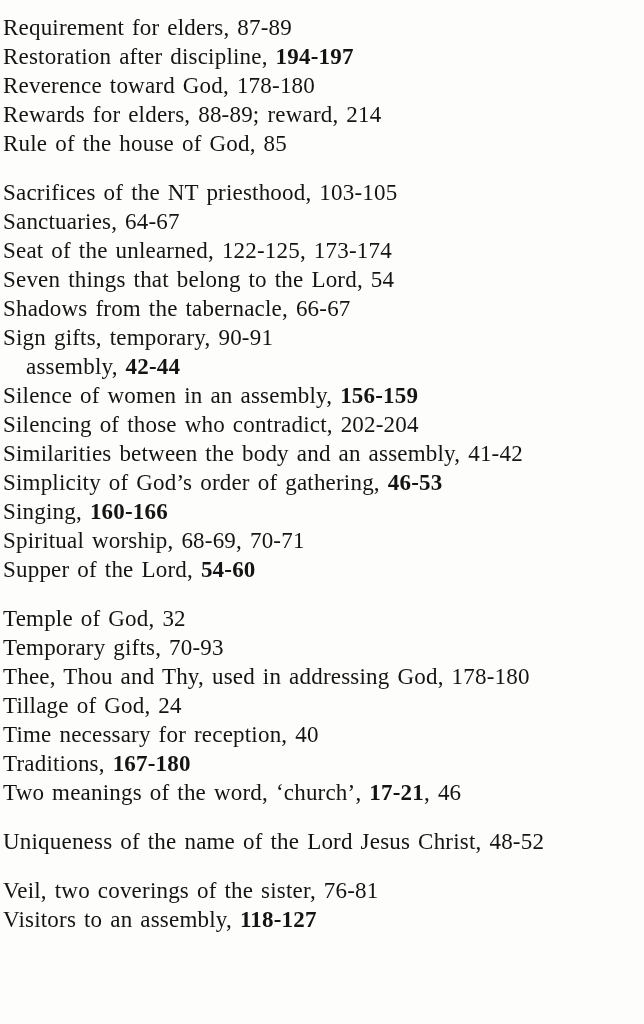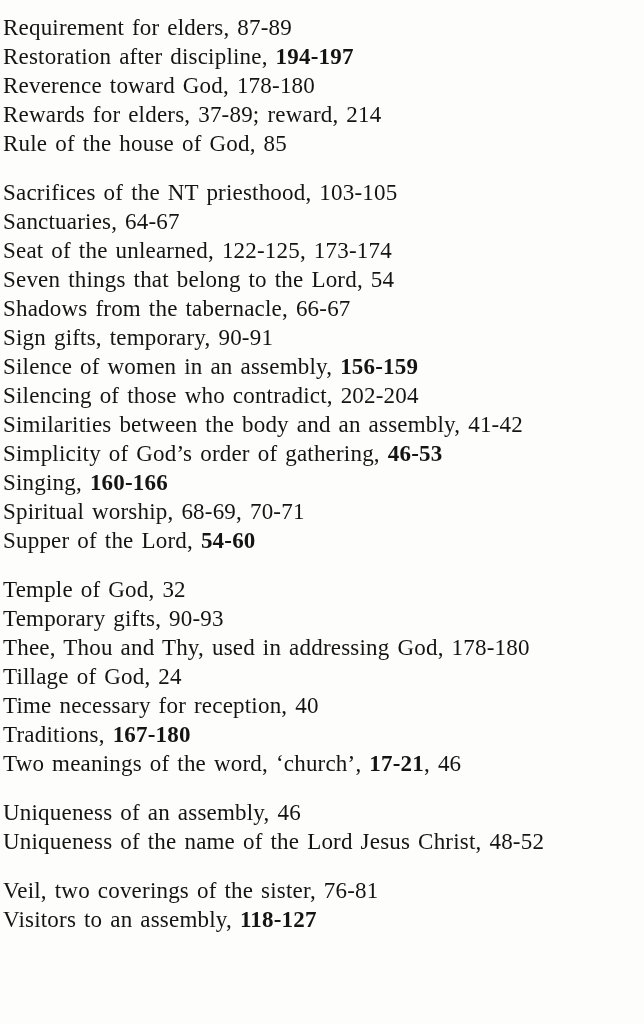--- a/index.html
+++ b/index.html
@@ -47,50 +47,50 @@
   }
 </style>
 </head>
 <body>
 
 <div class="page" style="background: rgb(253, 253, 251); color: rgb(20, 20, 20);">
     <div class="section">
       <div class="entry"><span class="seg">Requirement for elders, 87-89</span></div>
       <div class="entry"><span class="seg">Restoration after discipline, </span><span class="seg bold">194-197</span></div>
       <div class="entry"><span class="seg">Reverence toward God, 178-180</span></div>
-      <div class="entry"><span class="seg">Rewards for elders, 37-89; reward, 214</span></div>
+      <div class="entry"><span class="seg">Rewards for elders, 88-89; reward, 214</span></div>
       <div class="entry"><span class="seg">Rule of the house of God, 85</span></div>
     </div>
     <div class="section">
       <div class="entry"><span class="seg">Sacrifices of the NT priesthood, 103-105</span></div>
       <div class="entry"><span class="seg">Sanctuaries, 64-67</span></div>
       <div class="entry"><span class="seg">Seat of the unlearned, 122-125, 173-174</span></div>
       <div class="entry"><span class="seg">Seven things that belong to the Lord, 54</span></div>
       <div class="entry"><span class="seg">Shadows from the tabernacle, 66-67</span></div>
       <div class="entry"><span class="seg">Sign gifts, temporary, 90-91</span></div>
       <div class="entry wrapped">
+        <div class="line cont"><span class="seg">assembly, </span><span class="seg bold">42-44</span></div>
       </div>
       <div class="entry"><span class="seg">Silence of women in an assembly, </span><span class="seg bold">156-159</span></div>
       <div class="entry"><span class="seg">Silencing of those who contradict, 202-204</span></div>
       <div class="entry"><span class="seg">Similarities between the body and an assembly, 41-42</span></div>
       <div class="entry"><span class="seg">Simplicity of God’s order of gathering, </span><span class="seg bold">46-53</span></div>
       <div class="entry"><span class="seg">Singing, </span><span class="seg bold">160-166</span></div>
       <div class="entry"><span class="seg">Spiritual worship, 68-69, 70-71</span></div>
       <div class="entry"><span class="seg">Supper of the Lord, </span><span class="seg bold">54-60</span></div>
     </div>
     <div class="section">
       <div class="entry"><span class="seg">Temple of God, 32</span></div>
-      <div class="entry"><span class="seg">Temporary gifts, 90-93</span></div>
+      <div class="entry"><span class="seg">Temporary gifts, 70-93</span></div>
       <div class="entry"><span class="seg">Thee, Thou and Thy, used in addressing God, 178-180</span></div>
       <div class="entry"><span class="seg">Tillage of God, 24</span></div>
       <div class="entry"><span class="seg">Time necessary for reception, 40</span></div>
       <div class="entry"><span class="seg">Traditions, </span><span class="seg bold">167-180</span></div>
       <div class="entry"><span class="seg">Two meanings of the word, ‘church’, </span><span class="seg bold">17-21</span><span class="seg">, 46</span></div>
     </div>
     <div class="section">
-      <div class="entry"><span class="seg">Uniqueness of an assembly, 46</span></div>
       <div class="entry"><span class="seg">Uniqueness of the name of the Lord Jesus Christ, 48-52</span></div>
     </div>
     <div class="section">
       <div class="entry"><span class="seg">Veil, two coverings of the sister, 76-81</span></div>
       <div class="entry"><span class="seg">Visitors to an assembly, </span><span class="seg bold">118-127</span></div>
     </div>
   </div>
 
 </body></html>

